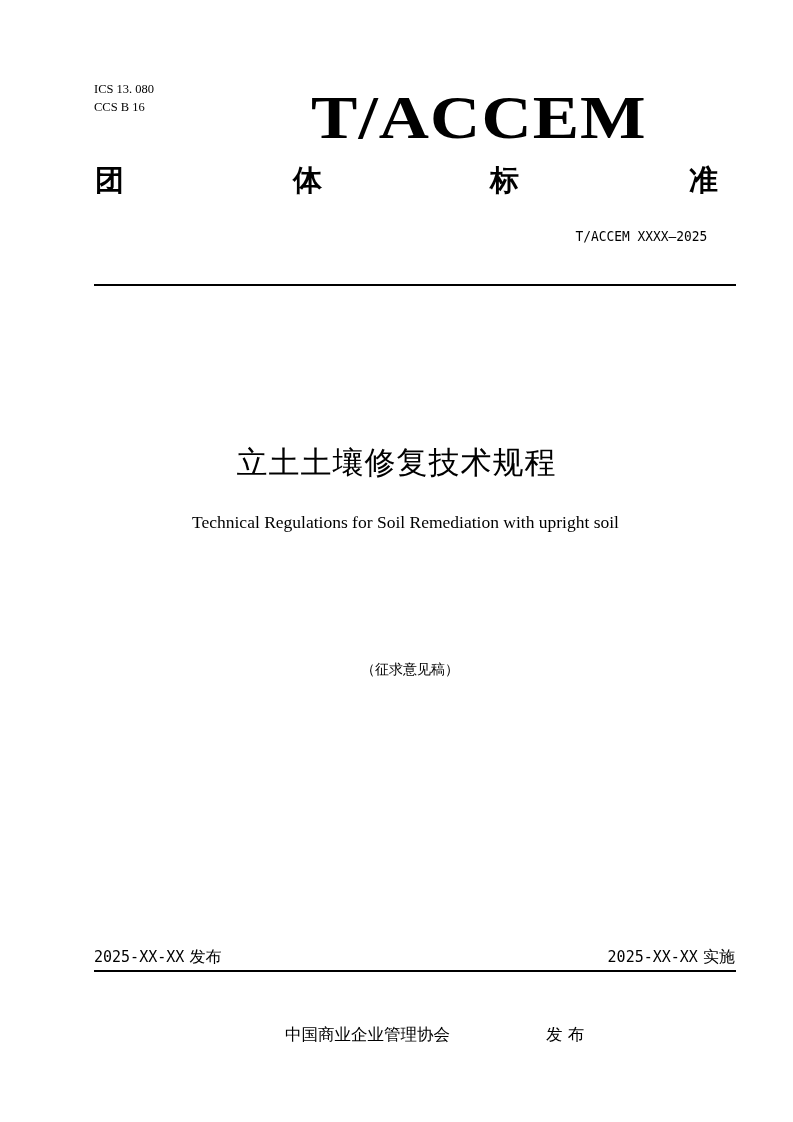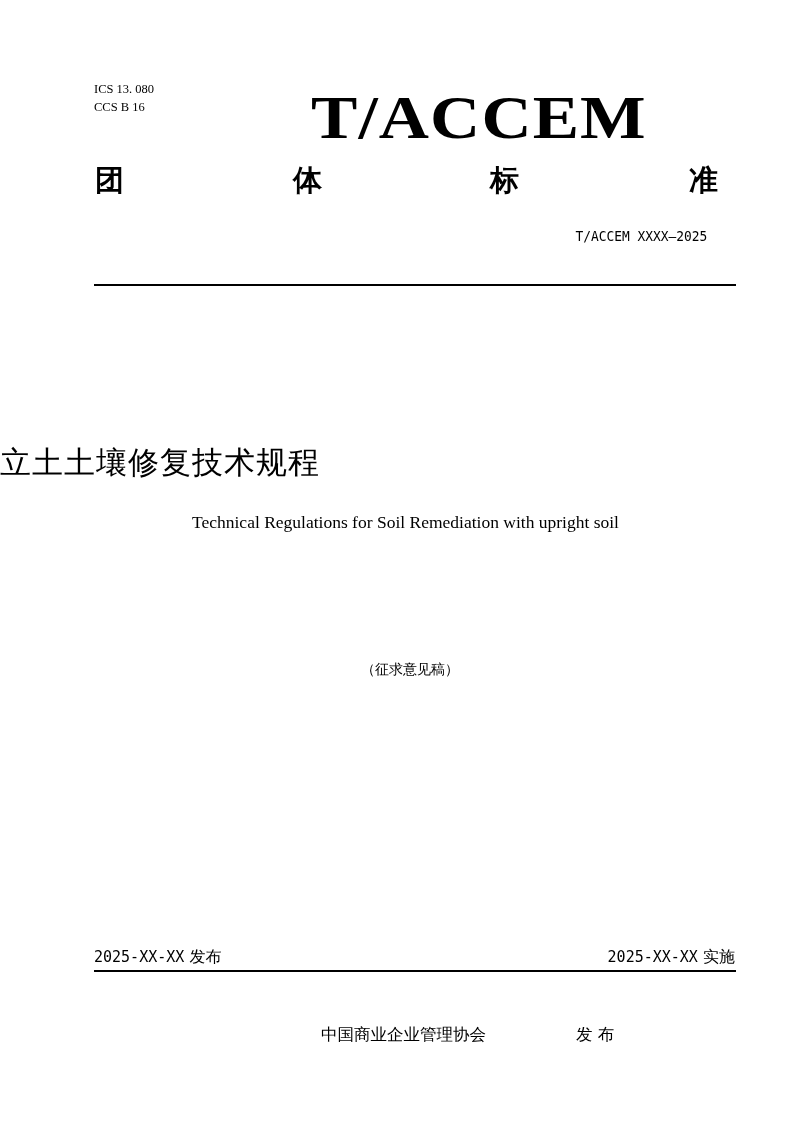--- a/index.html
+++ b/index.html
@@ -3,21 +3,21 @@
 <meta charset="utf-8">
 <style>
   html, body { margin:0; padding:0; background:#ffffff; }
   body { width:793px; height:1122px; position:relative; overflow:hidden; color:#000; font-family:"DejaVu Sans", sans-serif; }
   .abs { position:absolute; white-space:nowrap; }
   .ics { left:94px; top:40px; font-family:"Liberation Serif", serif; font-size:12.5px; line-height:18px;margin-top:40px; }
   .brand { left:311px; top:84px; font-family:"Liberation Serif", serif; font-weight:bold; font-size:62px; line-height:66px; letter-spacing:1px; transform:scaleX(1.12); transform-origin:left top; }
   .tuanti { top:163px; font-family:"DejaVu Sans", sans-serif; font-size:29px; line-height:34px; font-weight:bold; }
   .stdno { right:86px; top:226px; font-family:"DejaVu Sans Mono", monospace; font-size:14px; line-height:20px; transform:scaleX(0.92); transform-origin:right top; }
   .rule { left:94px; width:642px; background:#000; height:2px; }
-  .title-cn { left:0; width:793px; top:442px; font-size:31px; line-height:40px; letter-spacing:1px; }
+  .title-cn { left:0; width:793px; text-align:center; top:442px; font-size:31px; line-height:40px; letter-spacing:1px; }
   .title-en { left:0; width:811px; text-align:center; top:510px; font-family:"Liberation Serif", serif; font-size:17.5px; line-height:24px; }
   .draft { left:0; width:820px; text-align:center; top:659px; font-size:14px; line-height:20px; }
   .date { top:943px; font-size:16px; line-height:28px; }
   .date .num { font-family:"DejaVu Sans Mono", monospace; font-size:15px; }
   .org { top:1024px; font-size:16.5px; line-height:22px; }
 </style>
 </head>
 <body>
 
 <div class="abs ics">
@@ -44,14 +44,14 @@
   <span class="num">2025-XX-XX</span>
   <span>发布</span>
 </div>
 <div class="abs date" style="right:58px;">
   <span class="num">2025-XX-XX</span>
   <span>实施</span>
 </div>
 
 <div class="abs rule" style="top:970px;"></div>
 
-<div class="abs org" style="left:285px;margin-left:36px;">中国商业企业管理协会</div>
-<div class="abs org" style="left:546px;margin-left:30px;">发 布</div>
+<div class="abs org" style="left:285px;">中国商业企业管理协会</div>
+<div class="abs org" style="left:546px;">发 布</div>
 
 </body></html>

